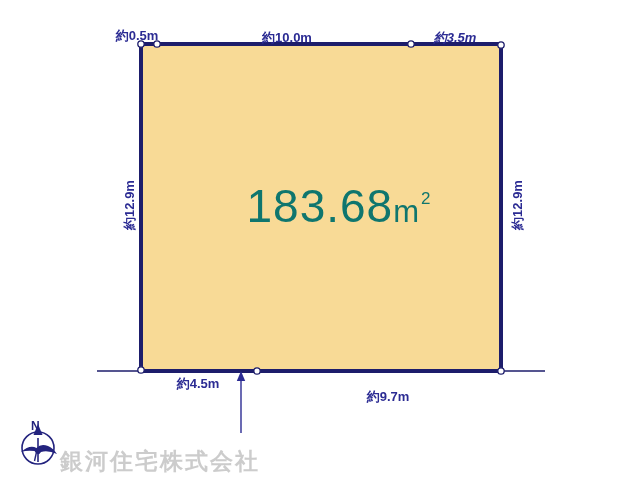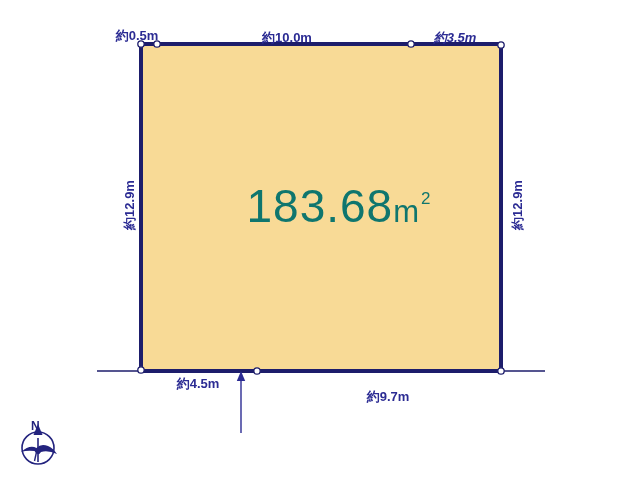--- a/index.html
+++ b/index.html
@@ -98,14 +98,15 @@
   <div class="dim-label rot-left" style="left:130px;top:205px;">約12.9m</div>
   <div class="dim-label rot-right" style="left:518px;top:205px;">約12.9m</div>
   <div class="dim-label" style="left:198px;top:375px;text-align:center;">約4.5m</div>
   <div class="dim-label" style="left:388px;top:376px;margin-top:12px;">約9.7m</div>
 
   <div class="area-label">
     <span>183.68</span><span class="unit">m</span><span class="sup">2</span>
   </div>
 
 
+  <div class="watermark">銀河住宅株式会社</div>
 
 </div>
 
 </body></html>

